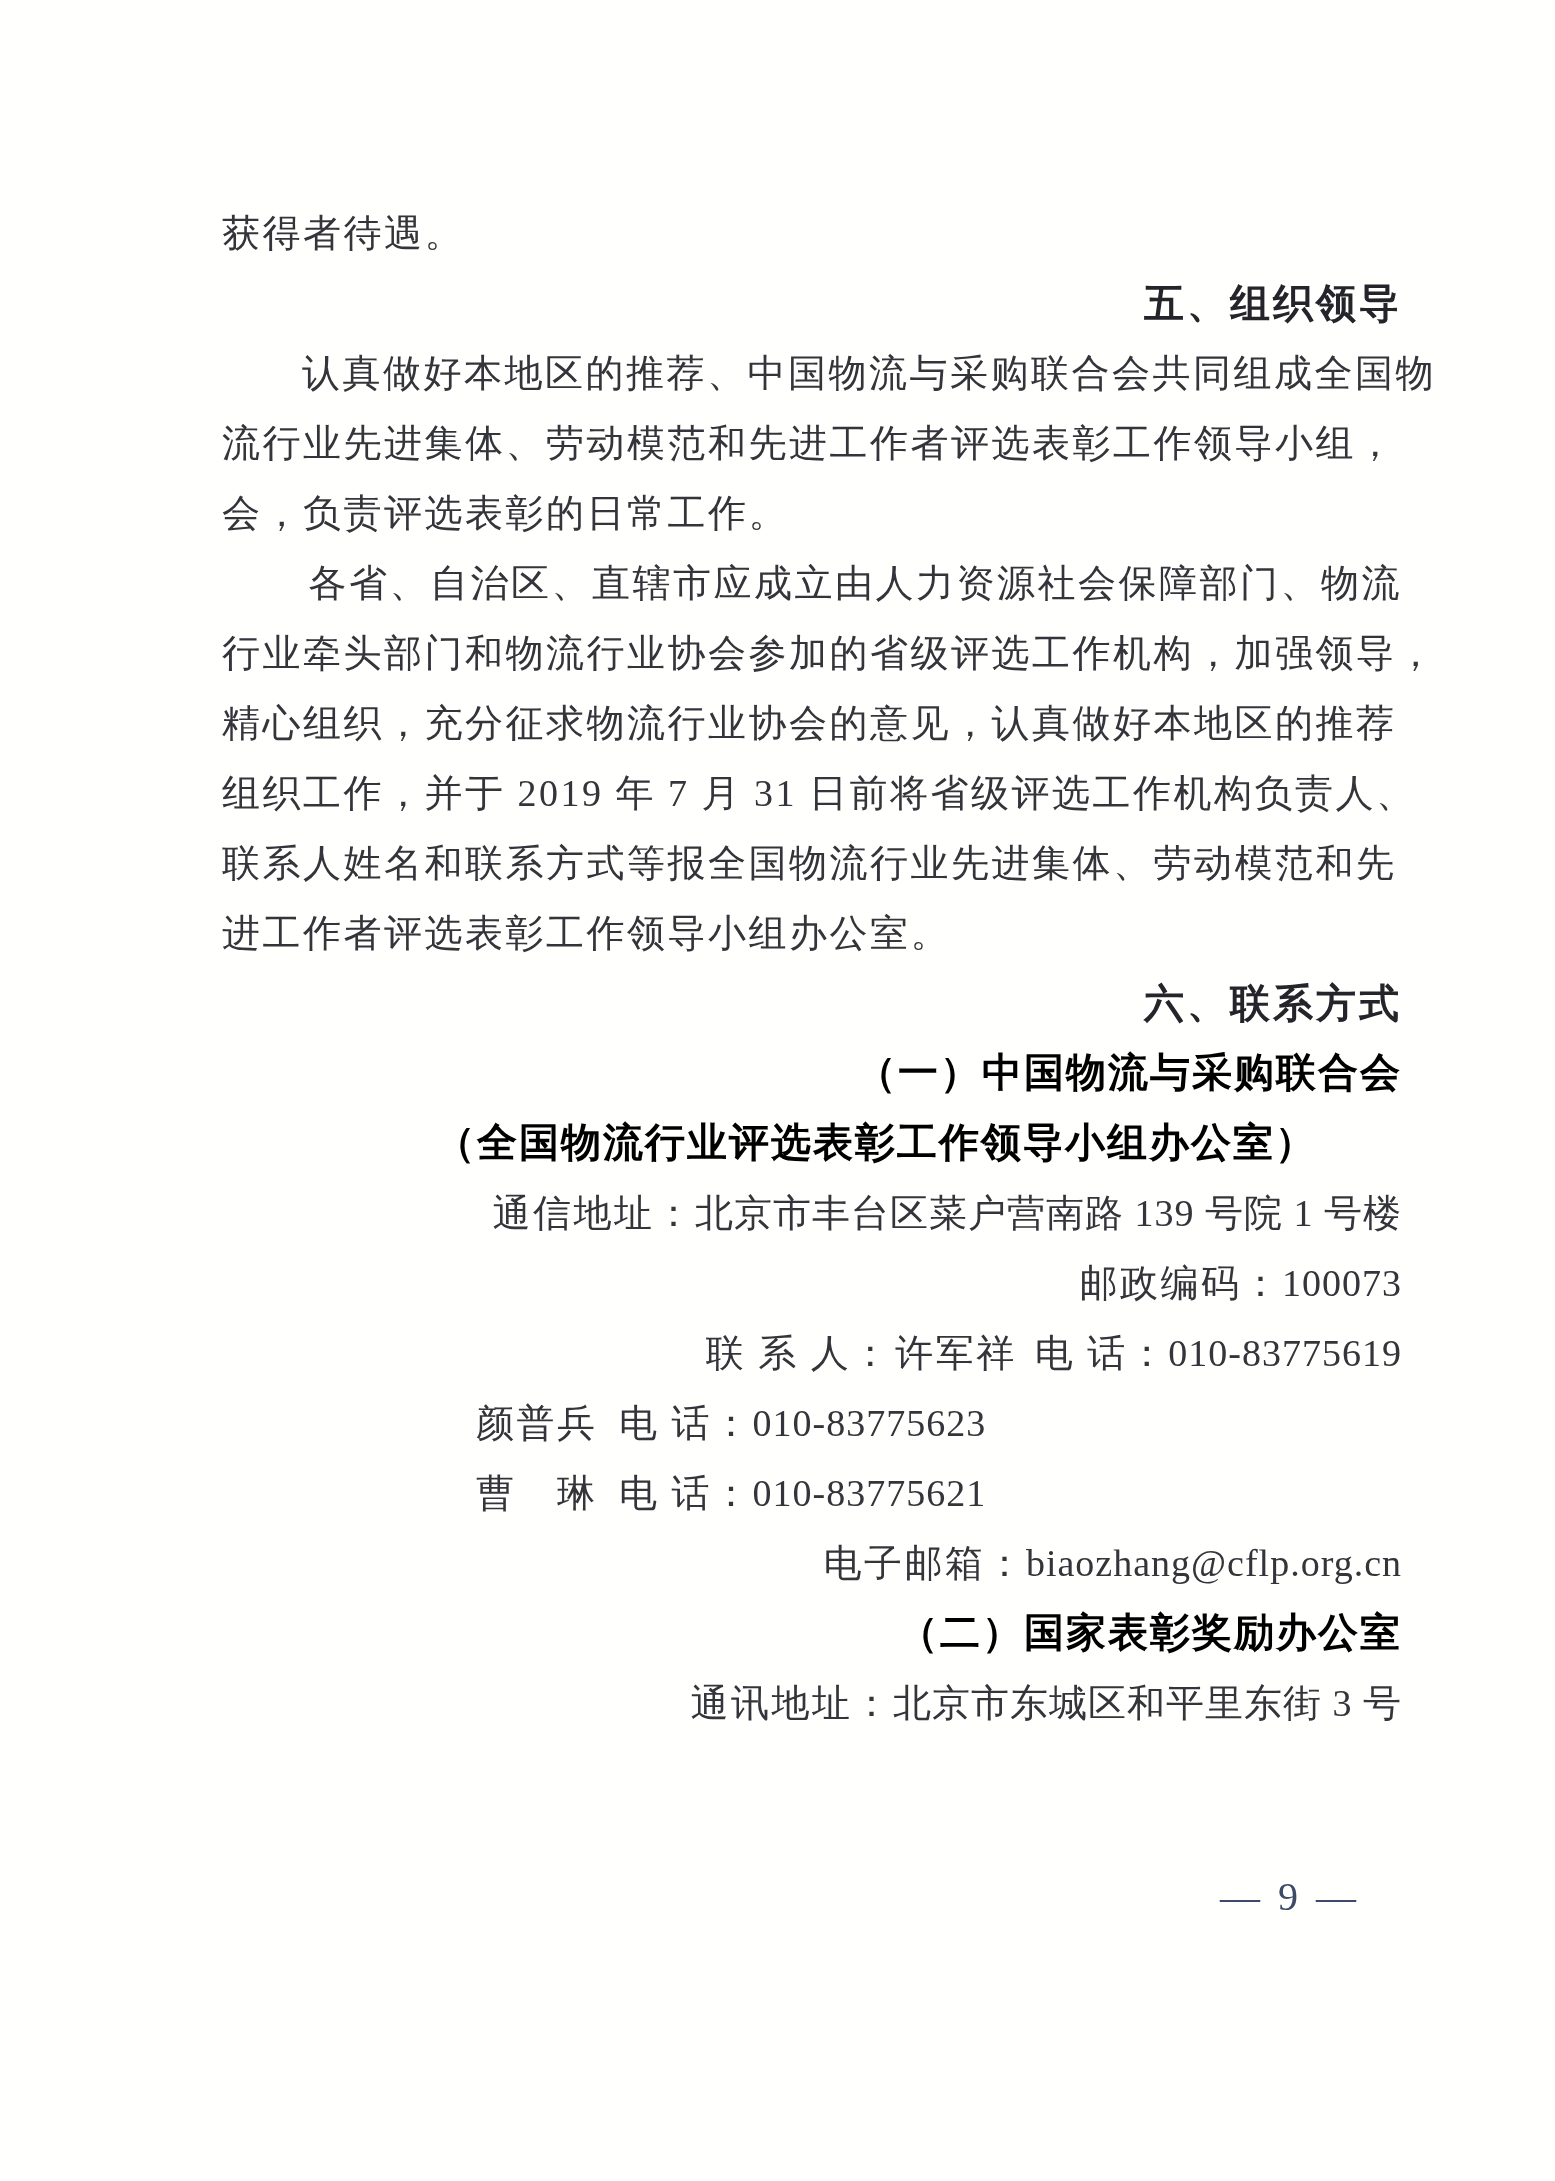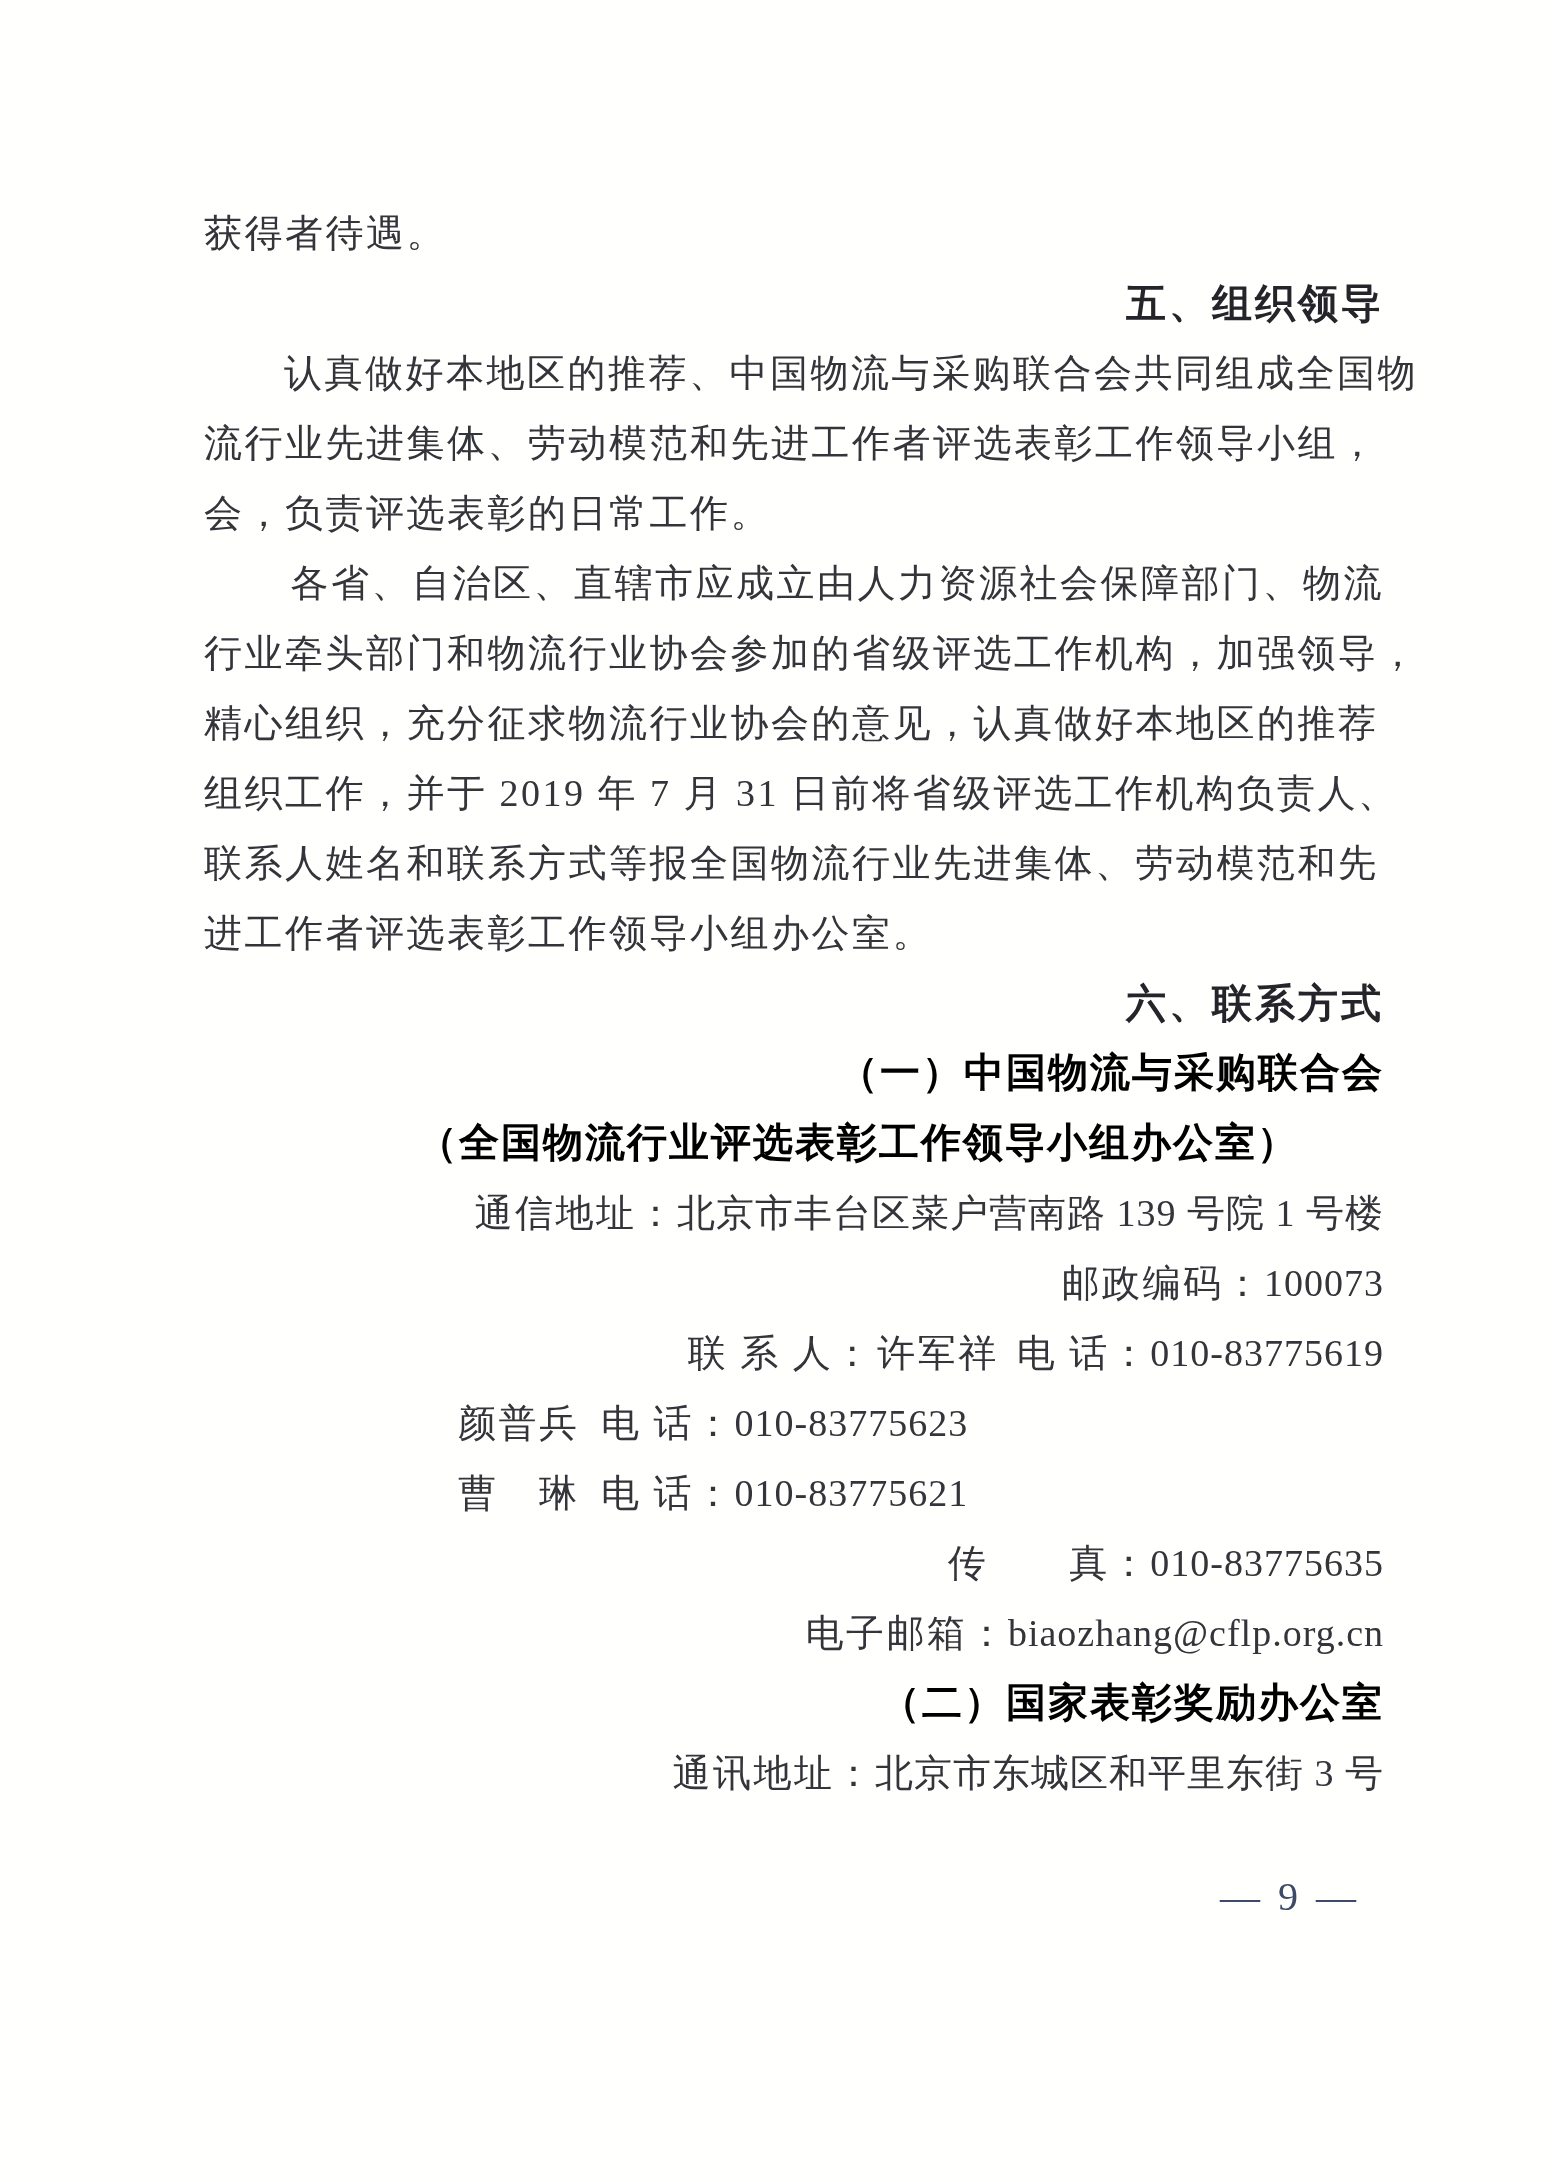--- a/index.html
+++ b/index.html
@@ -11,21 +11,21 @@
     position: relative;
     width: 1555px;
     height: 2181px;
     background: #fffffe;
     overflow: hidden;
     font-family: "Liberation Serif", "DejaVu Serif", serif;
     color: #34343b;
   }
   .content {
     position: absolute;
-    left: 204px;
+    left: 222px;
     top: 198px;
     width: 1180px;
   }
   .line {
     height: 70px;
     line-height: 70px;
     white-space: nowrap;
     font-size: 38px;
     letter-spacing: 2.5px;
   }
@@ -99,23 +99,20 @@
     </div>
 
     <div class="line indent-name">
       <span class="c-name">颜普兵</span><span class="c-label">电 话：</span><span class="latin">010-83775623</span>
     </div>
 
     <div class="line indent-name">
       <span class="c-name">曹　琳</span><span class="c-label">电 话：</span><span class="latin">010-83775621</span>
     </div>
 
-    <div class="line indent">
-      <span class="c-label">传　　真：</span><span class="latin">010-83775635</span>
-    </div>
 
     <div class="line indent">
       <span class="c-label">电子邮箱：</span><span class="latin">biaozhang@cflp.org.cn</span>
     </div>
 
     <div class="line h-kai indent">（二）国家表彰奖励办公室</div>
 
     <div class="line indent">
       <span class="c-label">通讯地址：</span><span class="latin">北京市东城区和平里东街 3 号</span>
     </div>

